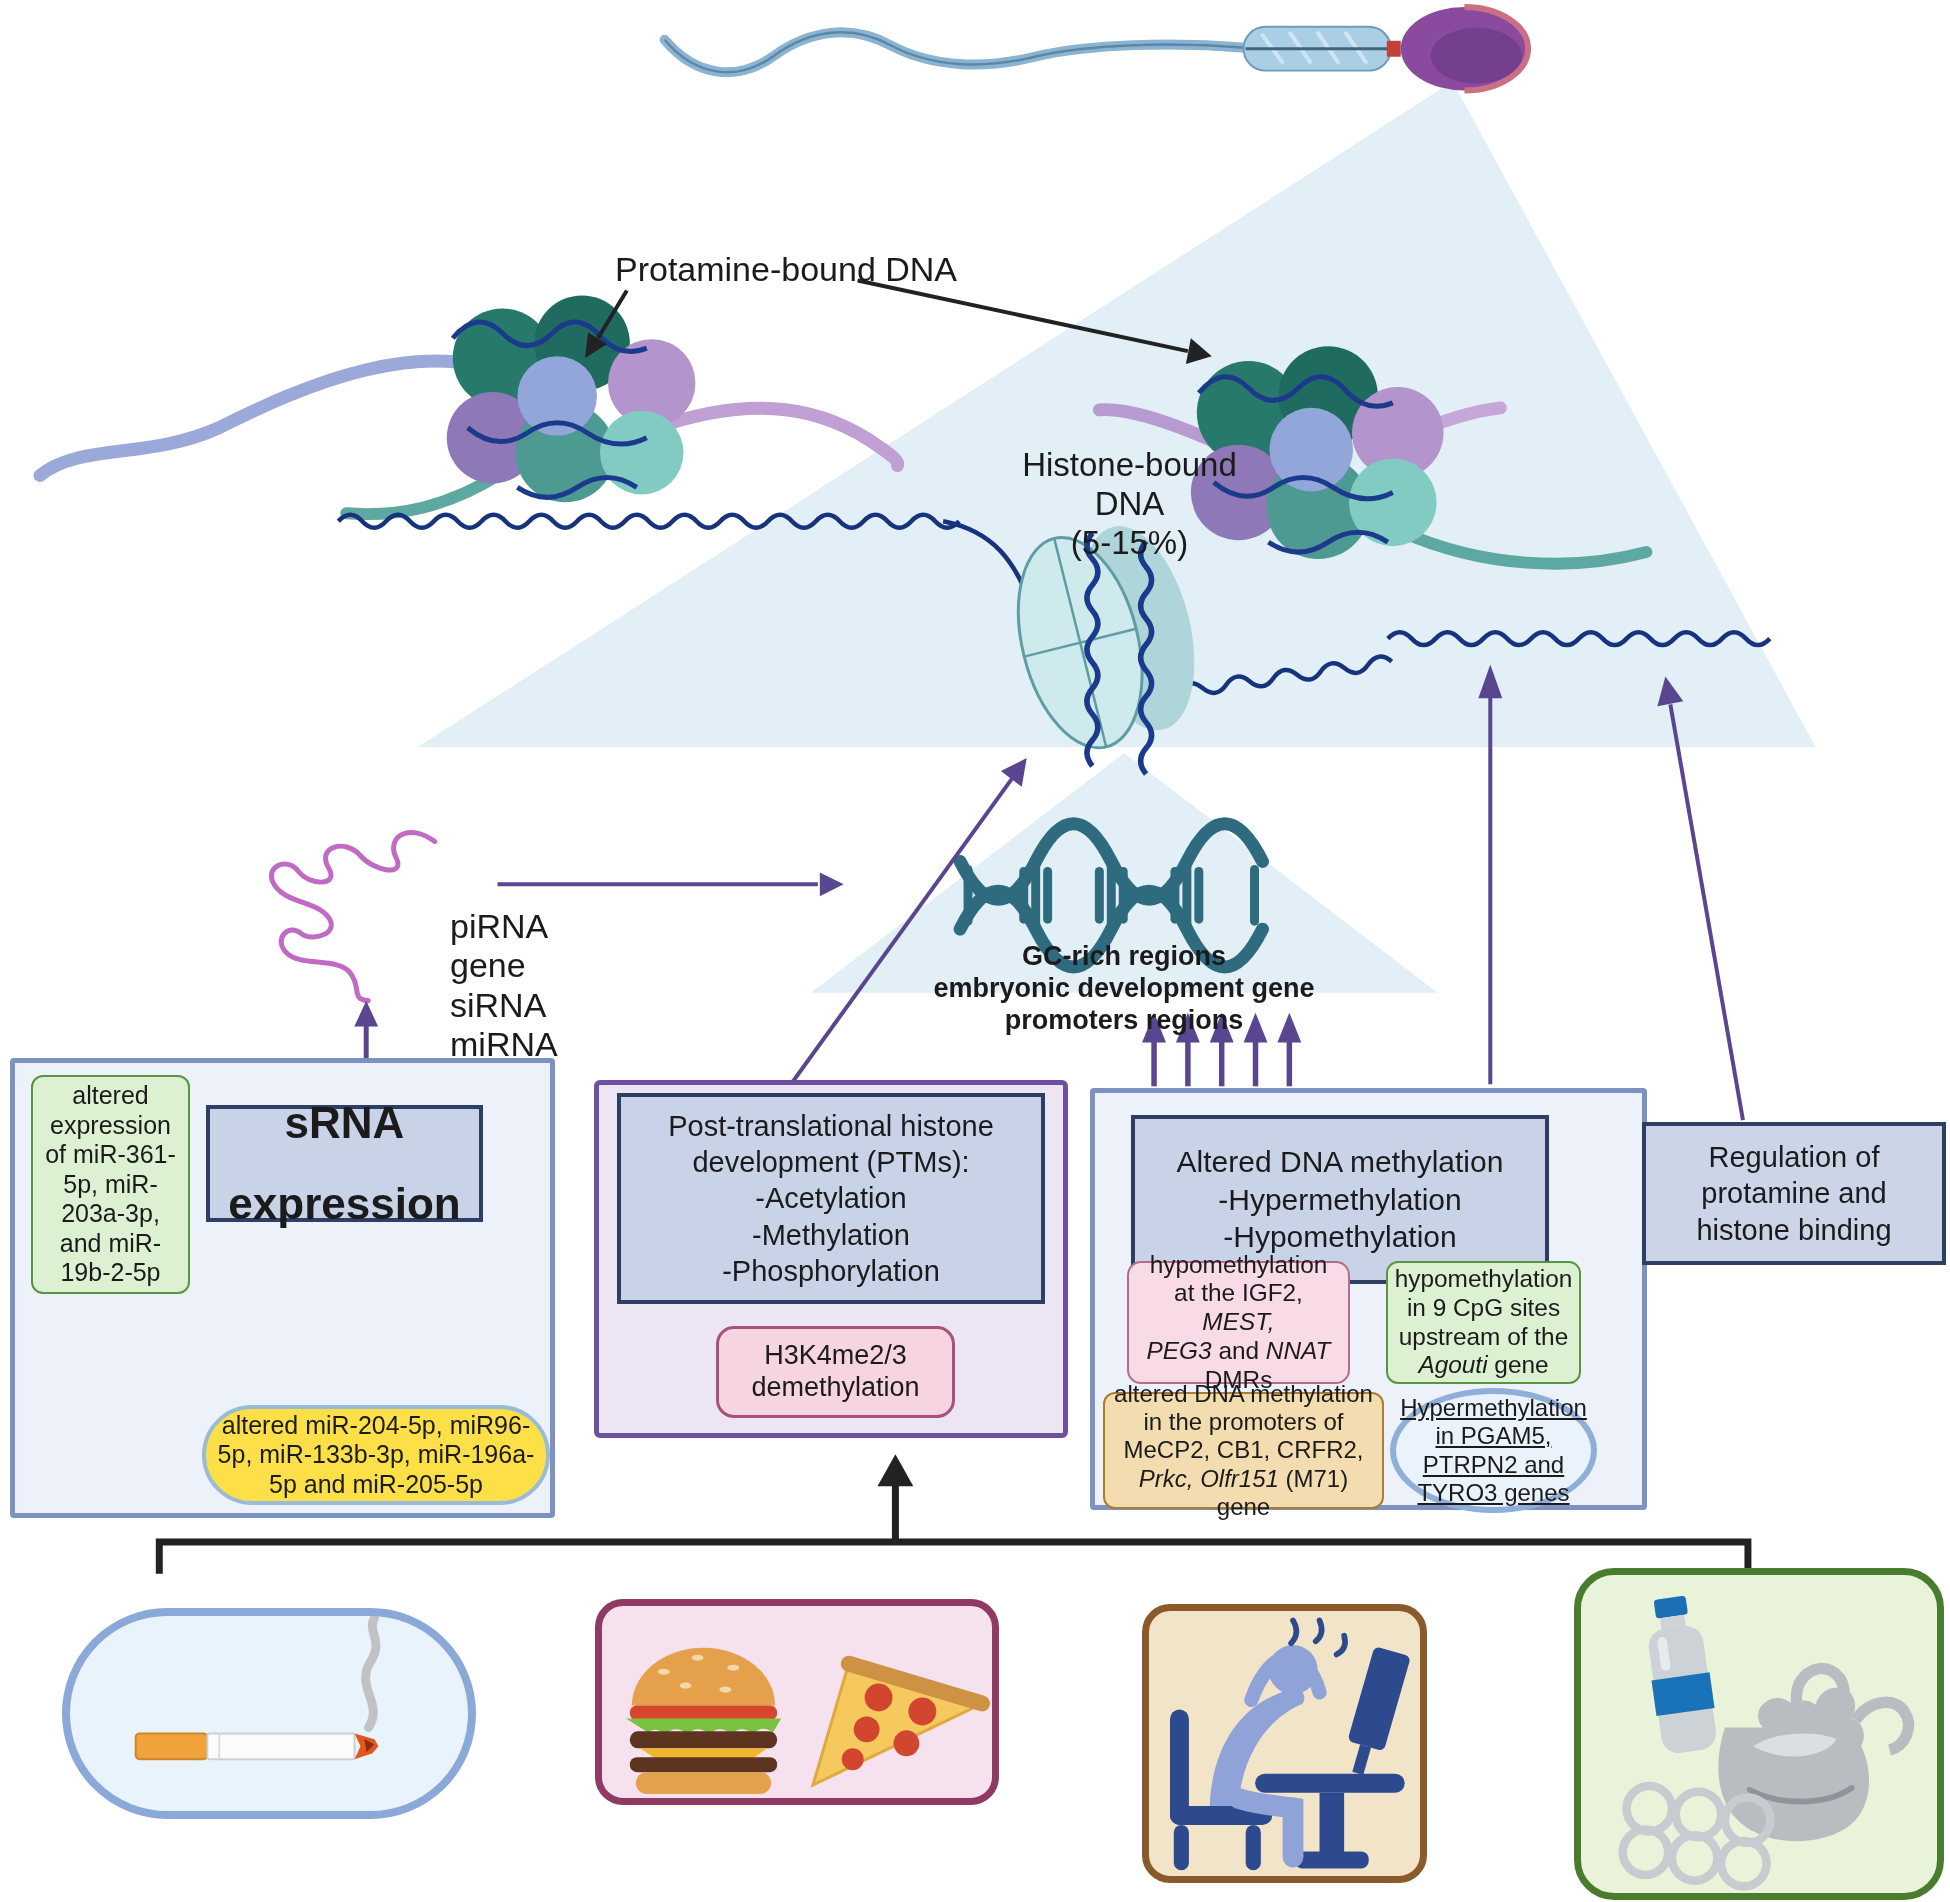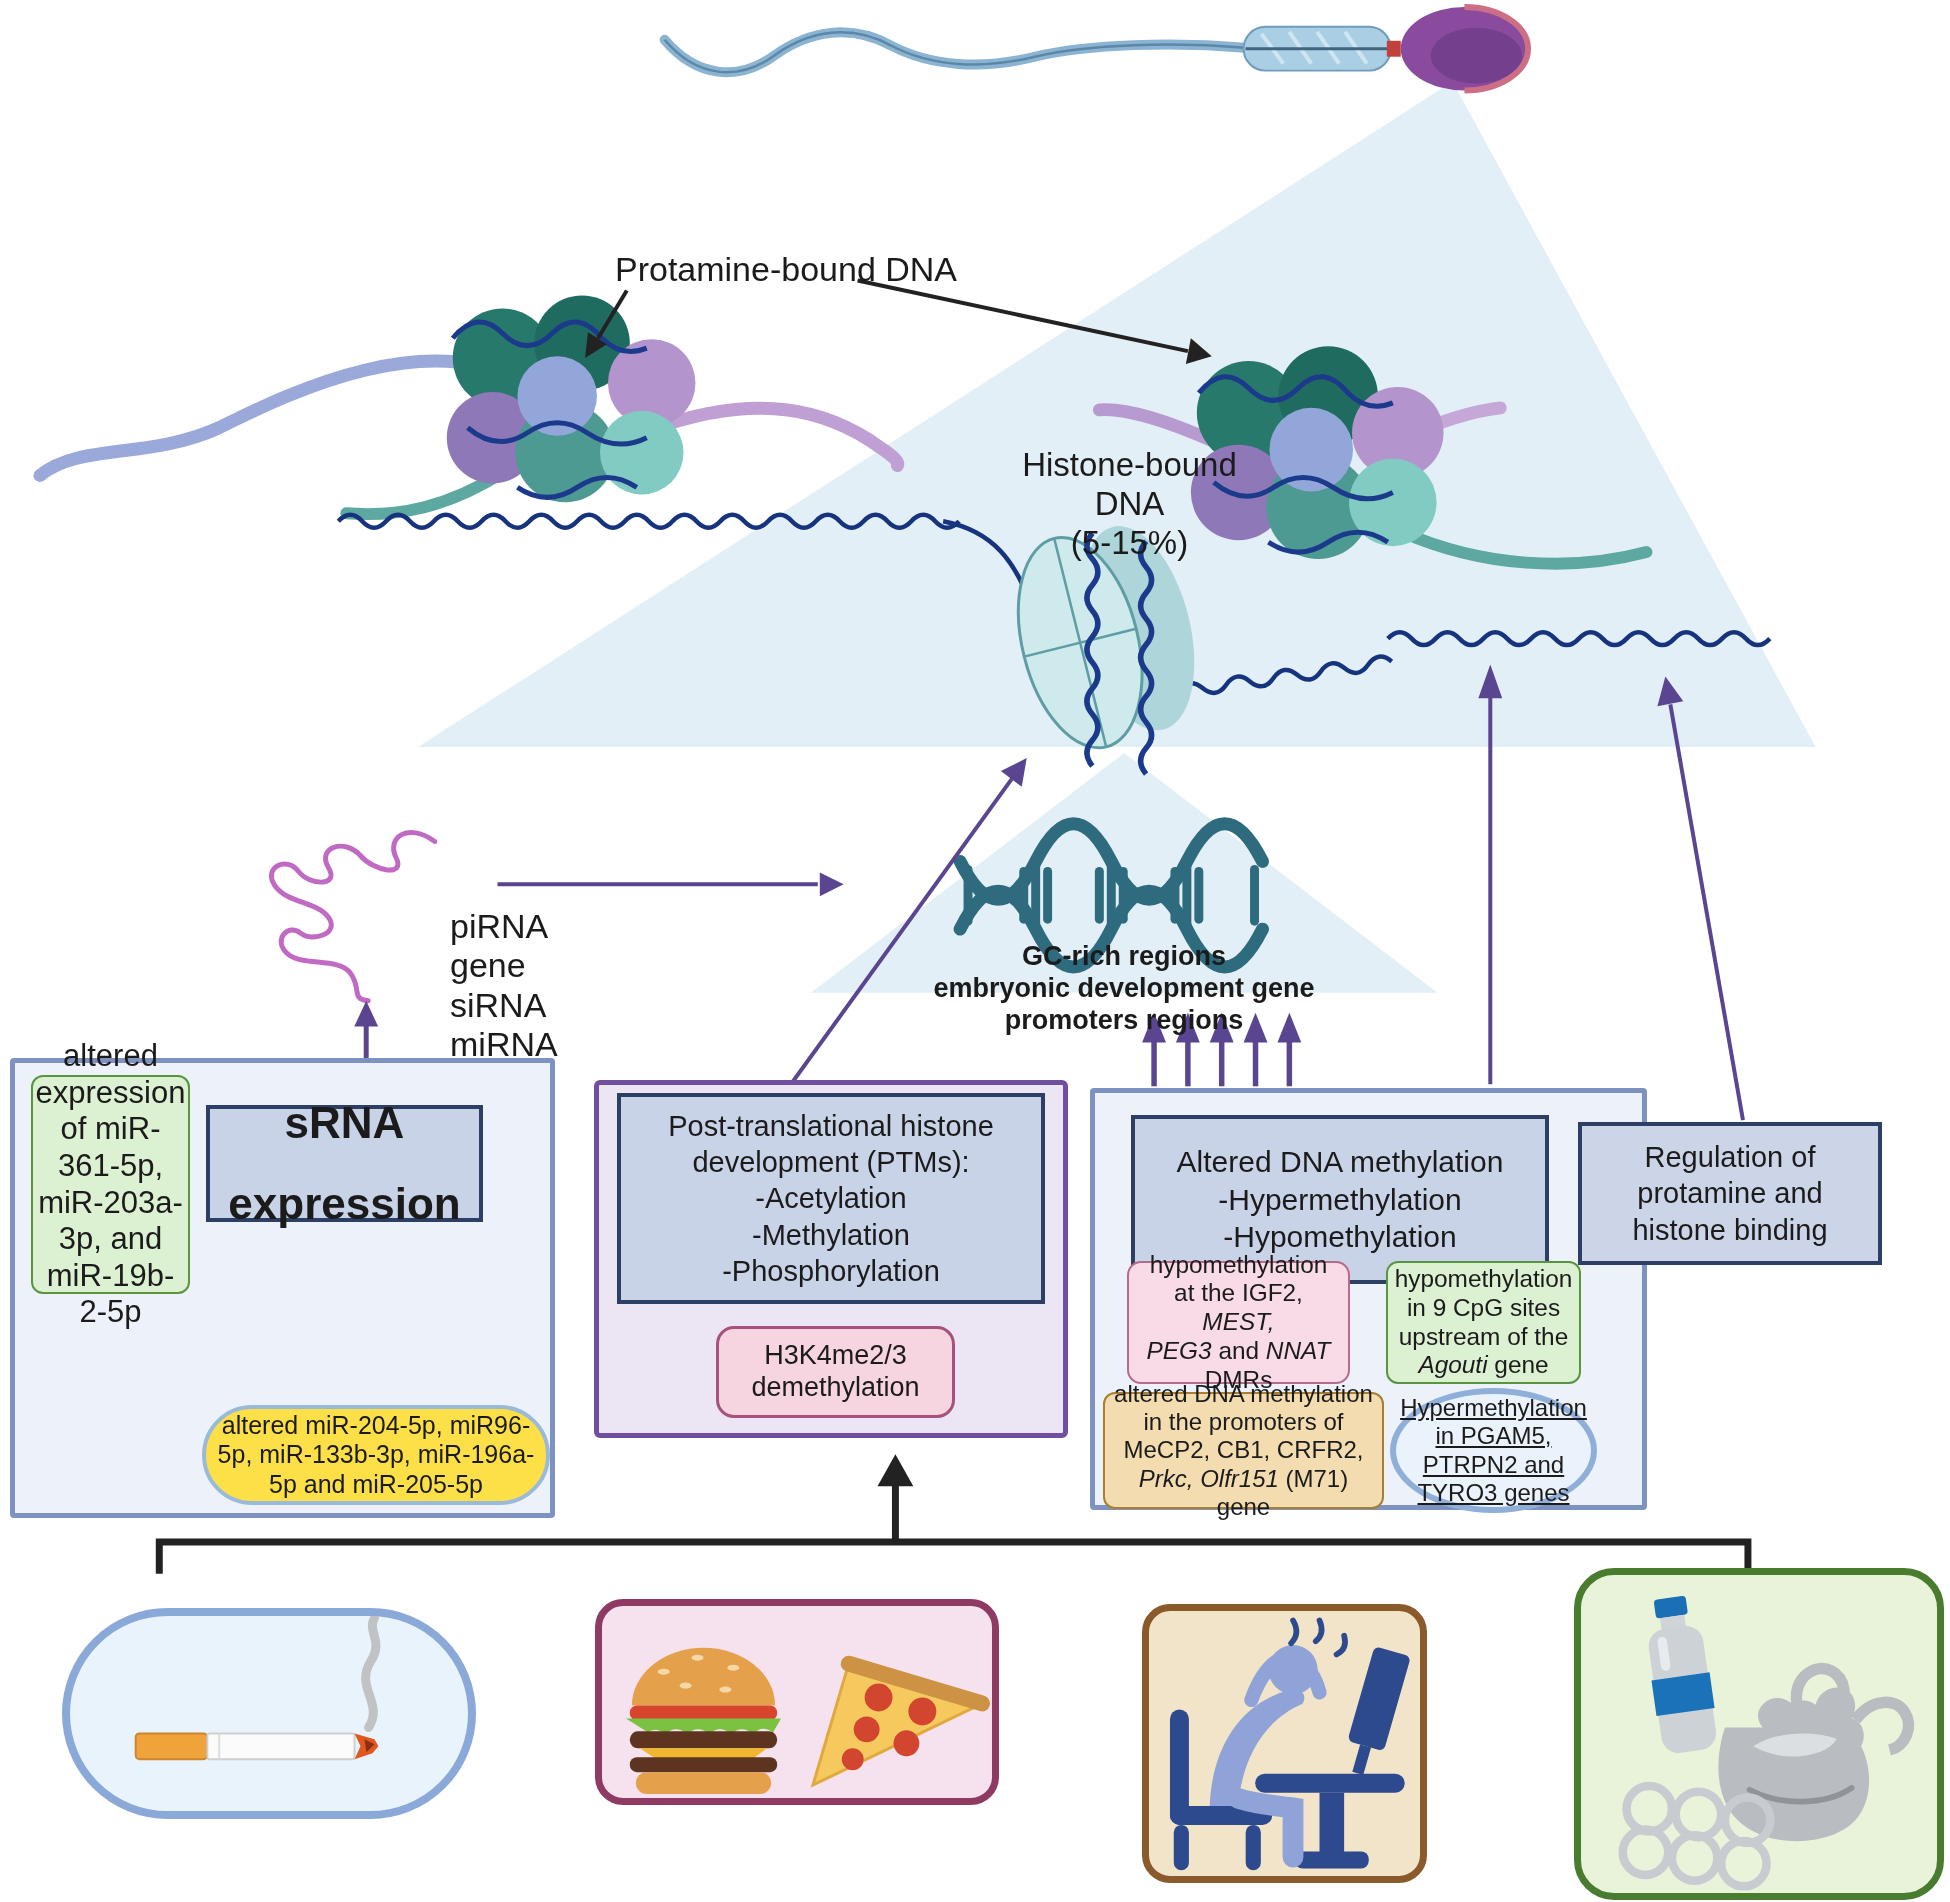--- a/index.html
+++ b/index.html
@@ -173,21 +173,21 @@
     <span class="ln">miRNA</span>
   </div>
 
   <div class="lbl" style="left:900px;top:941px;width:448px;font-size:27px;font-weight:600;">
     <span class="ln">GC-rich regions</span>
     <span class="ln">embryonic development gene</span>
     <span class="ln">promoters regions</span>
   </div>
 
   <div class="panel" style="left:10px;top:1058px;width:545px;height:460px;border-radius:4px;">
-    <div class="sub green abs" style="left:16px;top:12px;width:159px;height:219px;font-size:31px;">altered expression of miR-361-5p, miR-203a-3p, and miR-19b-2-5p</div>
+    <div class="sub green abs" style="left:16px;top:12px;width:159px;height:219px;font-size:25px;">altered expression of miR-361-5p, miR-203a-3p, and miR-19b-2-5p</div>
     <div class="hdrbox" style="left:191px;top:42px;width:277px;height:117px;font-size:44px;font-weight:700;line-height:1.2;gap:28px;">
       <span class="ln">sRNA</span>
       <span class="ln">expression</span>
     </div>
     <div class="sub stadium abs" style="left:187px;top:342px;width:348px;height:100px;font-size:25px;">altered miR-204-5p, miR96-5p, miR-133b-3p, miR-196a-5p and miR-205-5p</div>
   </div>
 
   <div class="panel" style="left:594px;top:1080px;width:474px;height:358px;background:#ebe5f4;border-color:#6f4f9e;">
     <div class="hdrbox" style="left:18px;top:8px;width:428px;height:211px;font-size:29px;line-height:1.25;">
       <span class="ln">Post-translational histone</span>
@@ -227,21 +227,21 @@
       <span class="ln"><span class="it">Prkc, Olfr151</span><span> (M71) gene</span></span>
     </div>
     <div class="sub ovalblue abs" style="left:295px;top:295px;width:207px;height:125px;font-size:24px;text-decoration:underline;">
       <span class="ln">Hypermethylation</span>
       <span class="ln">in PGAM5,</span>
       <span class="ln">PTRPN2 and</span>
       <span class="ln">TYRO3 genes</span>
     </div>
   </div>
 
-  <div class="hdrbox" style="left:1578px;top:1122px;width:304px;height:143px;font-size:29px;line-height:1.25;background:#ccd5e8;">
+  <div class="hdrbox" style="left:1642px;top:1122px;width:304px;height:143px;font-size:29px;line-height:1.25;background:#ccd5e8;">
     <span class="ln">Regulation of</span>
     <span class="ln">protamine and</span>
     <span class="ln">histone binding</span>
   </div>
 
   <div class="iconbox" style="left:62px;top:1608px;width:414px;height:211px;background:#e9f3fb;border:8px solid #8aa8d8;border-radius:109px;">
     <svg width="398" height="195" viewBox="0 0 400 196">
       <path d="M300,112 C316,88 286,72 302,46 C316,24 298,16 306,2" fill="none" stroke="#b9b9b9" stroke-width="9" stroke-linecap="round" opacity="0.85"></path>
       <rect x="66" y="118" width="72" height="26" rx="4" fill="#efa33a" stroke="#cc862e" stroke-width="2"></rect>
       <rect x="138" y="118" width="148" height="26" rx="2" fill="#fbfbfb" stroke="#cfcfcf" stroke-width="2"></rect>

